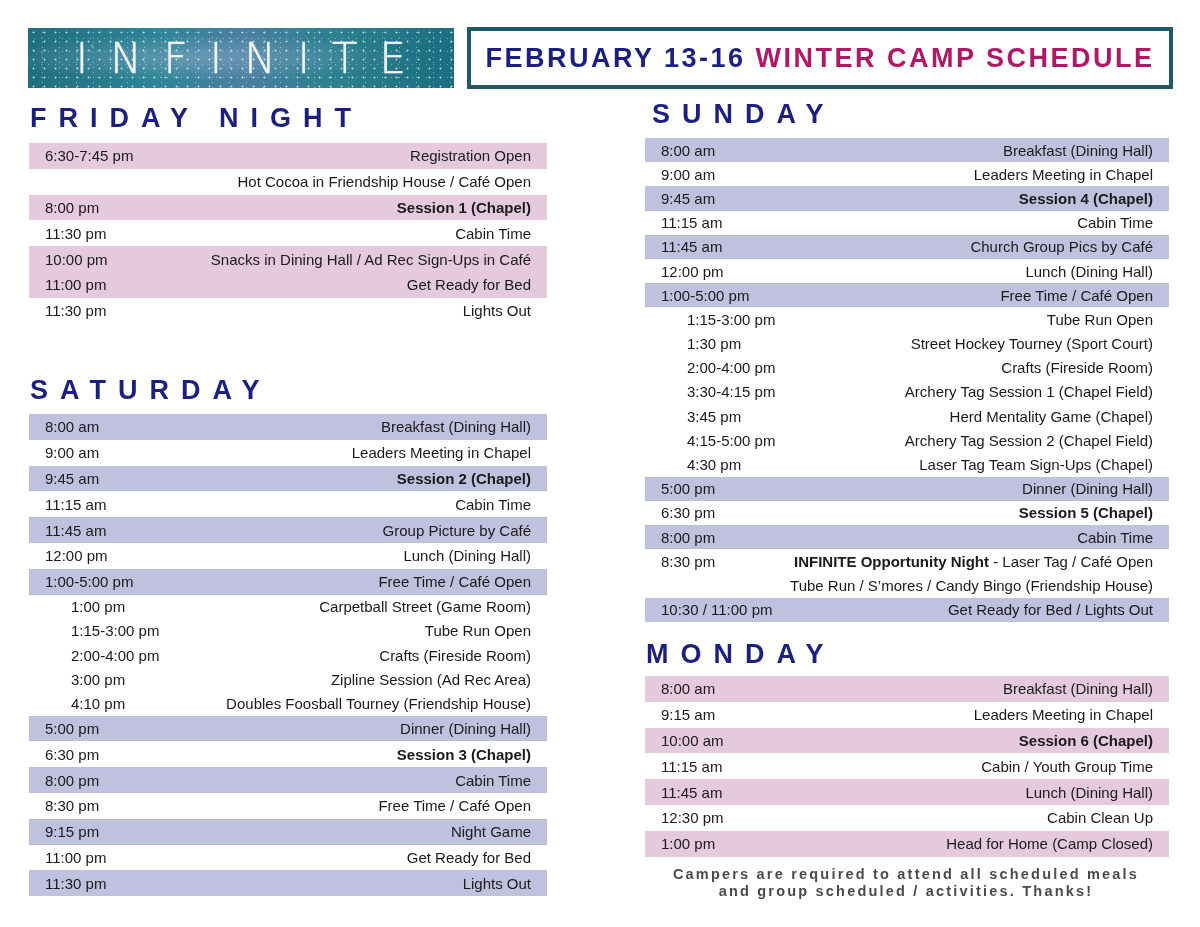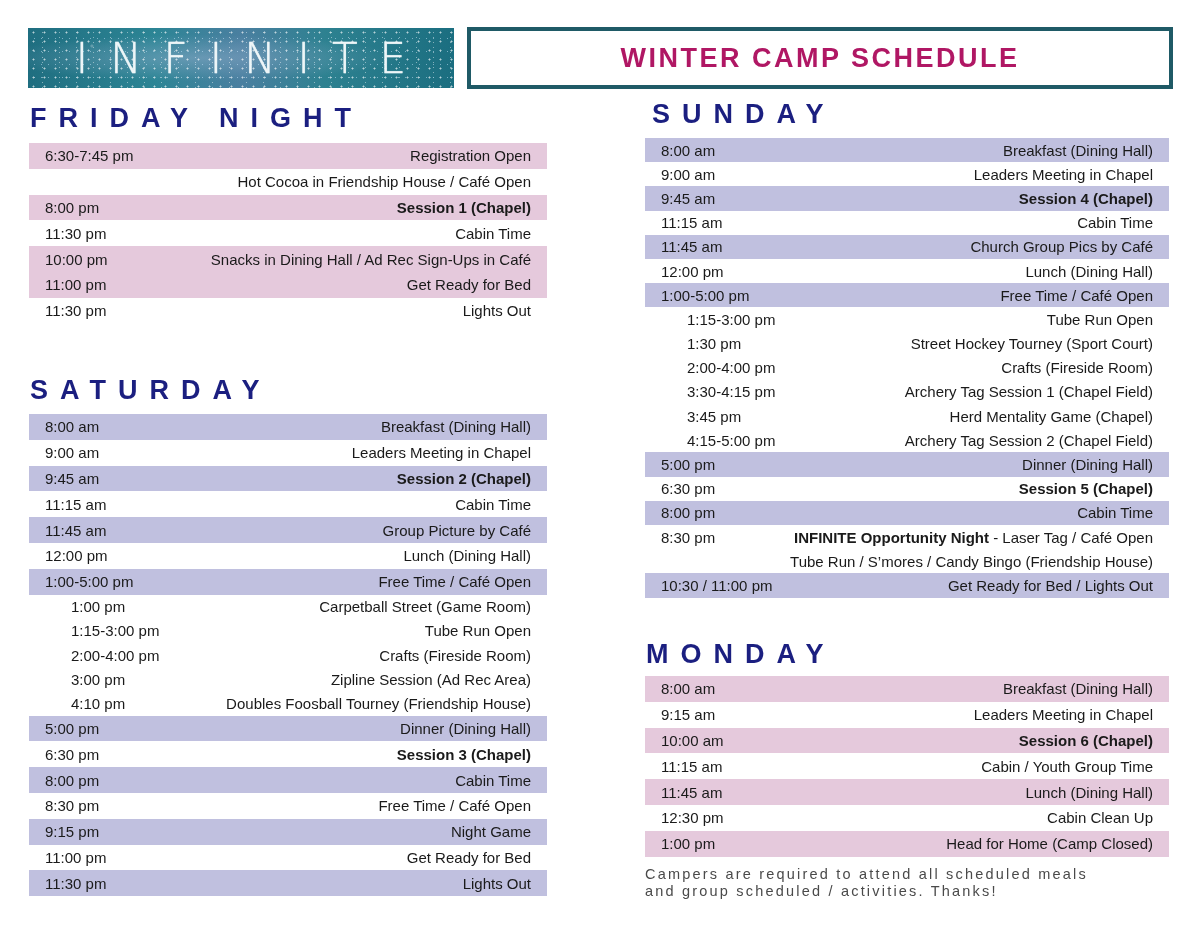--- a/index.html
+++ b/index.html
@@ -56,33 +56,34 @@
   .row.pink { background: #e5c9dc; }
   .row.blue { background: #c0c0df; }
   .row.sub .time { padding-left: 26px; }
   .row .time { flex: 0 0 auto; }
   .row .event { flex: 0 0 auto; }
   .row .event b { font-weight: bold; }
 
   #sun .row { height: 24.2px; }
 
   .note {
-    position: absolute; left: 645px; top: 866px; width: 522px; text-align: left;
-    font-weight: normal; font-size: 14.5px; color: #4a4a4a; letter-spacing: 2.2px;
+    position: absolute; left: 645px; top: 866px; width: 522px; text-align: center;
+    font-weight: bold; font-size: 14.5px; color: #4a4a4a; letter-spacing: 2.2px;
     line-height: 17px;
   }
 </style>
 </head>
 <body>
 
 <div class="banner">
   <div class="stars"></div>
   <div class="logo">INFINITE</div>
 </div>
 <div class="title-box">
+  <span class="t1">FEBRUARY 13-16</span>
   <span class="t2">WINTER CAMP SCHEDULE</span>
 </div>
 
 <div class="day-heading" style="left:30px; top:103px;">FRIDAY NIGHT</div>
 <div class="table" id="fri" style="left:29px; top:143px;">
   <div class="row pink">
       <span class="time">6:30-7:45 pm</span>
       <span class="event"><b></b><span>Registration Open</span></span>
     </div>
   <div class="row">
@@ -237,20 +238,24 @@
       <span class="time">3:30-4:15 pm</span>
       <span class="event"><b></b><span>Archery Tag Session 1 (Chapel Field)</span></span>
     </div>
   <div class="row sub">
       <span class="time">3:45 pm</span>
       <span class="event"><b></b><span>Herd Mentality Game (Chapel)</span></span>
     </div>
   <div class="row sub">
       <span class="time">4:15-5:00 pm</span>
       <span class="event"><b></b><span>Archery Tag Session 2 (Chapel Field)</span></span>
+    </div>
+  <div class="row sub">
+      <span class="time">4:30 pm</span>
+      <span class="event"><b></b><span>Laser Tag Team Sign-Ups (Chapel)</span></span>
     </div>
   <div class="row blue">
       <span class="time">5:00 pm</span>
       <span class="event"><b></b><span>Dinner (Dining Hall)</span></span>
     </div>
   <div class="row">
       <span class="time">6:30 pm</span>
       <span class="event"><b>Session 5 (Chapel)</b><span></span></span>
     </div>
   <div class="row blue">

